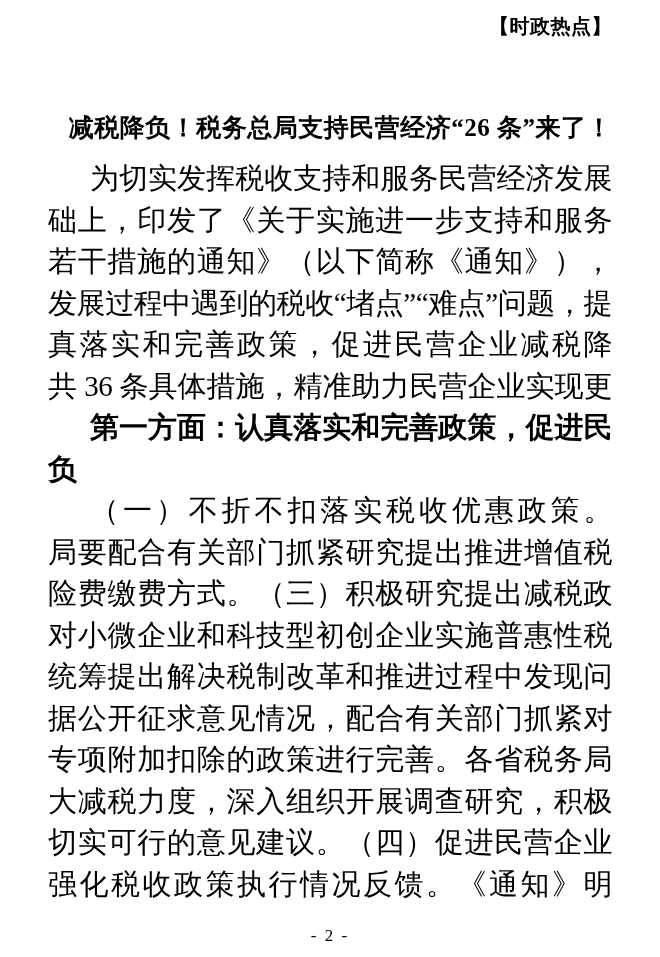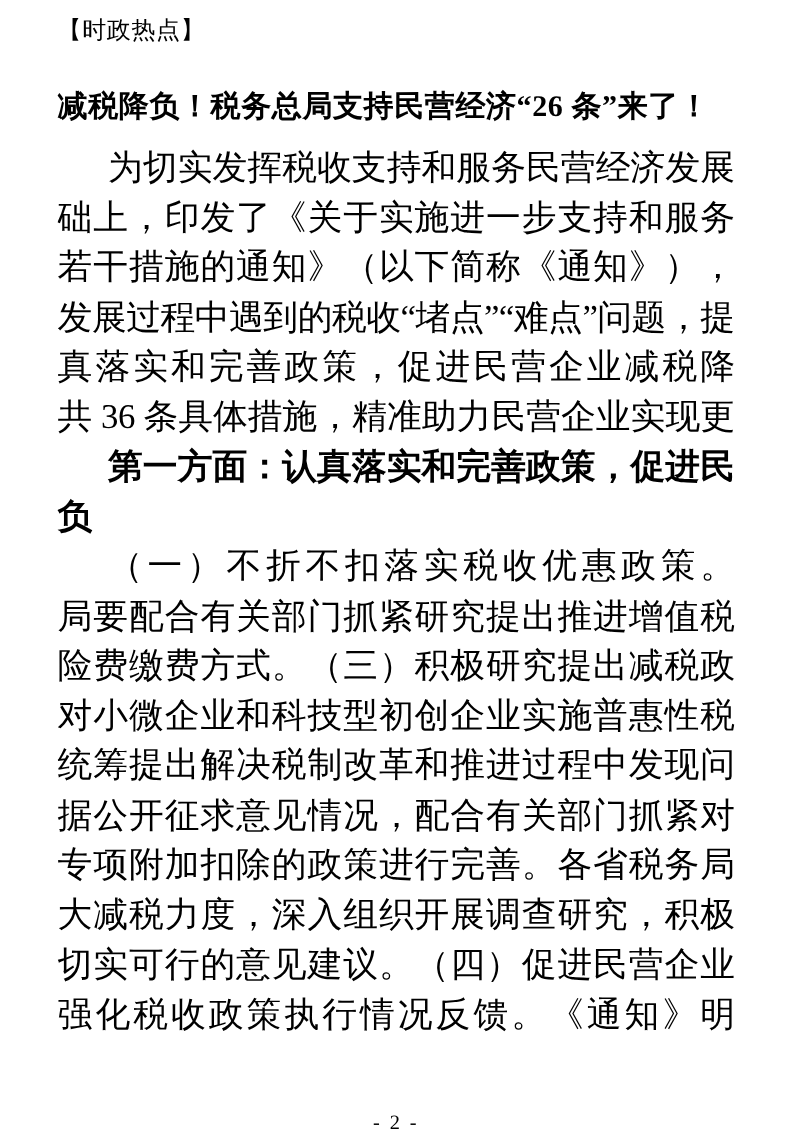--- a/index.html
+++ b/index.html
@@ -13,31 +13,32 @@
     height: 957px;
     background: #ffffff;
     color: #000000;
     font-family: "Liberation Serif", "DejaVu Serif", serif;
     box-sizing: border-box;
     padding: 14px 48px 0 48px;
     overflow: hidden;
   }
   .section-tag {
     font-family: "Liberation Sans", "DejaVu Sans", sans-serif;
-    font-weight: 400;
+    font-weight: 700;
     font-size: 20px;
     line-height: 24px;
     letter-spacing: 0.5px;
+    text-align: right;
   }
   .article-title {
-    margin-top: 36px;
+    margin-top: 74px;
     font-weight: 700;
     font-size: 25px;
     line-height: 32px;
-    text-align: left;
+    text-align: right;
     letter-spacing: 0.5px;
     white-space: nowrap;
   }
   .article-body {
     margin-top: 14px;
   }
   .body-line {
     font-size: 29px;
     height: 41.5px;
     line-height: 41.5px;

